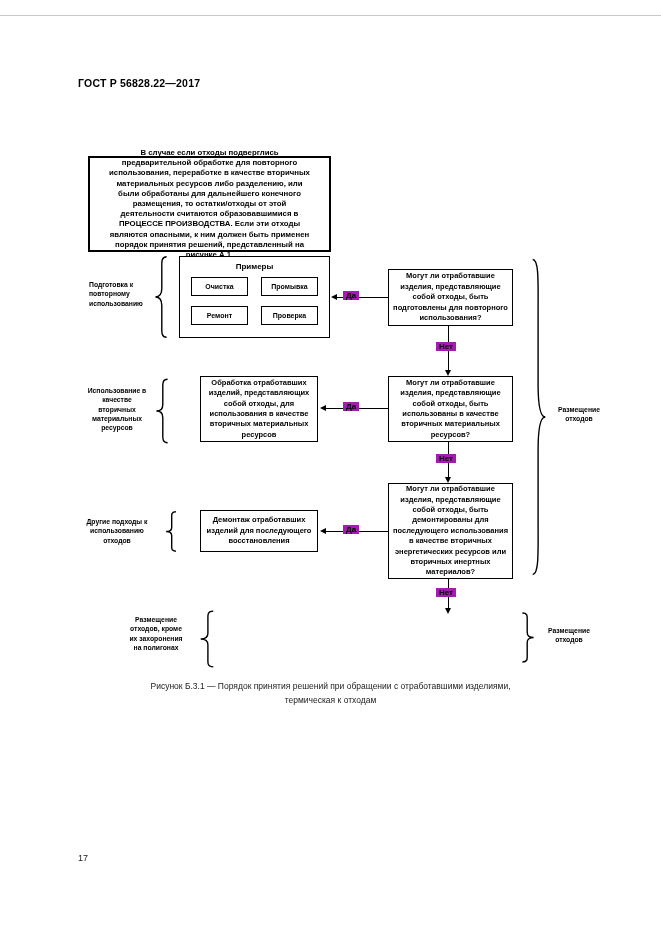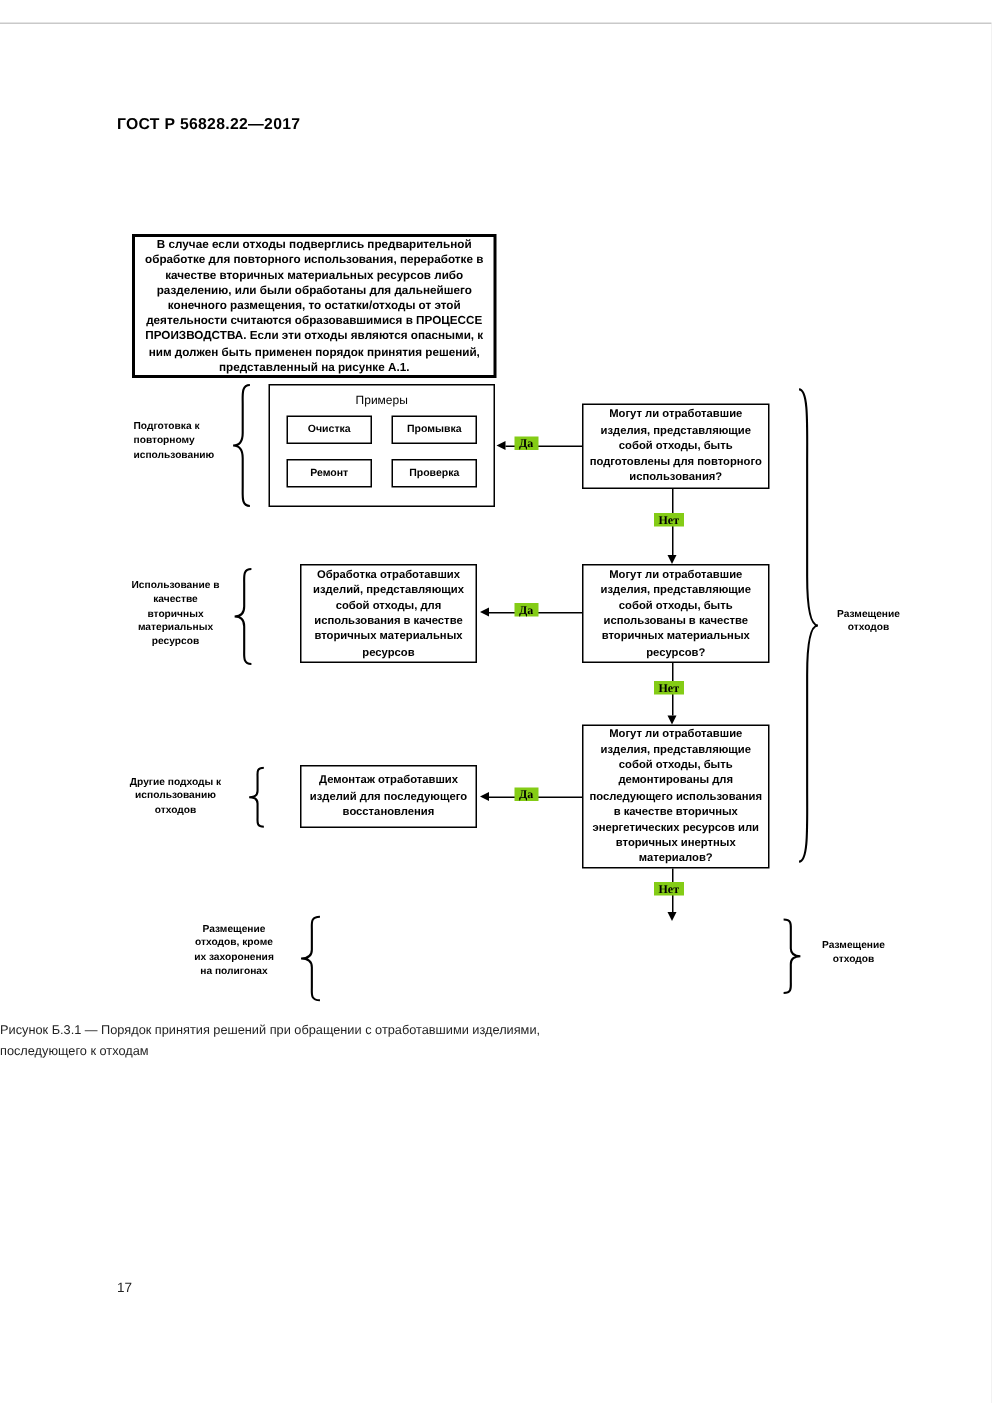--- a/index.html
+++ b/index.html
@@ -4,38 +4,38 @@
 <style>
   html,body{margin:0;padding:0;background:#fff;}
   .page{position:relative;width:661px;height:935px;background:#fff;outline:1px solid #c9c9c9;
         font-family:"Liberation Sans",sans-serif;color:#000;overflow:hidden;margin-top:16px;}
   .abs{position:absolute;}
   .hdr{position:absolute;left:78px;top:61px;font-size:10.5px;font-weight:bold;letter-spacing:.2px;}
   .para{position:absolute;left:105px;top:90px;width:510px;font-size:10px;font-weight:bold;line-height:15px;}
   .box{position:absolute;border:1.5px solid #000;background:#fff;display:flex;align-items:center;
        justify-content:center;text-align:center;box-sizing:border-box;}
   .note{border-width:2px;}
-  .note-text{font-size:7.8px;font-weight:bold;line-height:10.2px;padding:2px 6px;}
+  .note-text{font-size:7.8px;font-weight:bold;line-height:10.2px;padding:2px 16px;}
   .box-text{font-size:7.5px;font-weight:bold;line-height:10.4px;padding:2px 3px;text-align:center;}
   .ex-box{position:absolute;border:1.5px solid #000;box-sizing:border-box;background:#fff;}
-  .ex-title{text-align:center;font-size:8px;font-weight:normal;margin-top:5px;}
+  .ex-title{text-align:center;font-size:8px;font-weight:bold;margin-top:5px;}
   .ex-grid{display:grid;grid-template-columns:57px 57px;column-gap:13px;row-gap:10px;
            justify-content:center;margin-top:6px;}
   .ex-item{border:1px solid #000;height:19px;box-sizing:border-box;display:flex;align-items:center;
            justify-content:center;font-size:7px;font-weight:bold;}
   .side-label{position:absolute;font-size:6.8px;font-weight:bold;line-height:9.3px;}
   .c{text-align:center;}
   .hline{position:absolute;height:1px;background:#000;}
   .vline{position:absolute;width:1px;background:#000;}
   .ah-left{position:absolute;width:0;height:0;border-top:3.5px solid transparent;
            border-bottom:3.5px solid transparent;border-right:6px solid #000;}
   .ah-down{position:absolute;width:0;height:0;border-left:3.5px solid transparent;
            border-right:3.5px solid transparent;border-top:6px solid #000;}
-  .edge{position:absolute;background:#84cc16;font-size:8px;font-weight:bold;padding:0 3px;text-align:right;font-family:Liberation Serif, serif;}
-  .caption{position:absolute;left:0;right:0;top:664px;font-size:8.5px;
+  .edge{position:absolute;background:#a21caf;font-size:8px;font-weight:bold;padding:0 3px;text-align:right;}
+  .caption{position:absolute;left:0;right:0;top:664px;text-align:center;font-size:8.5px;
            line-height:13.5px;color:#222;}
   .pagenum{position:absolute;left:78px;top:837px;font-size:9px;color:#222;}
   .brace path{fill:none;stroke:#000;stroke-width:1.4;}
 </style>
 </head>
 <body>
 
 <div class="page">
 
   <div class="hdr">ГОСТ Р 56828.22—2017</div>
@@ -120,17 +120,17 @@
   <div class="vline" style="left:448px;top:426px;height:35px"></div>
   <div class="ah-down" style="left:445px;top:461px"></div>
   <div class="edge" style="left:436px;top:438px">Нет</div>
 
   <div class="vline" style="left:448px;top:563px;height:29px"></div>
   <div class="ah-down" style="left:445px;top:592px"></div>
   <div class="edge" style="left:436px;top:572px">Нет</div>
 
   <div class="caption">
     <div>Рисунок Б.3.1 — Порядок принятия решений при обращении с отработавшими изделиями,</div>
-    <div>последующего к отходам</div>
+    <div>термическая к отходам</div>
   </div>
 
   <div class="pagenum">17</div>
 </div>
 
 </body></html>

